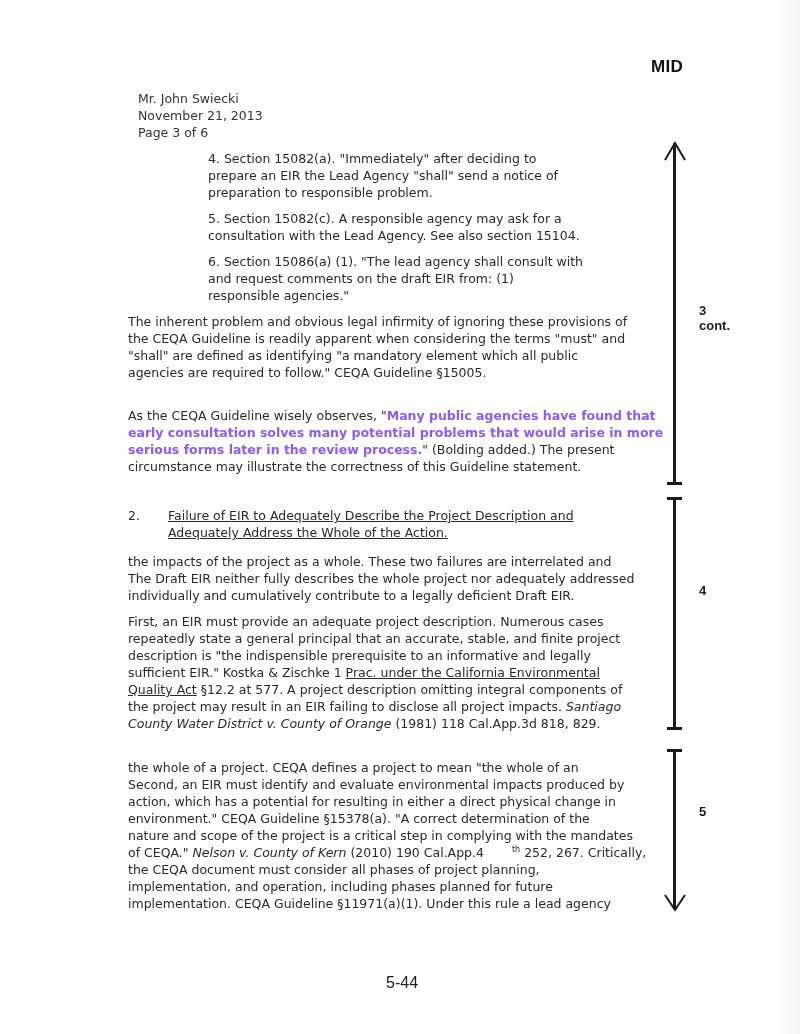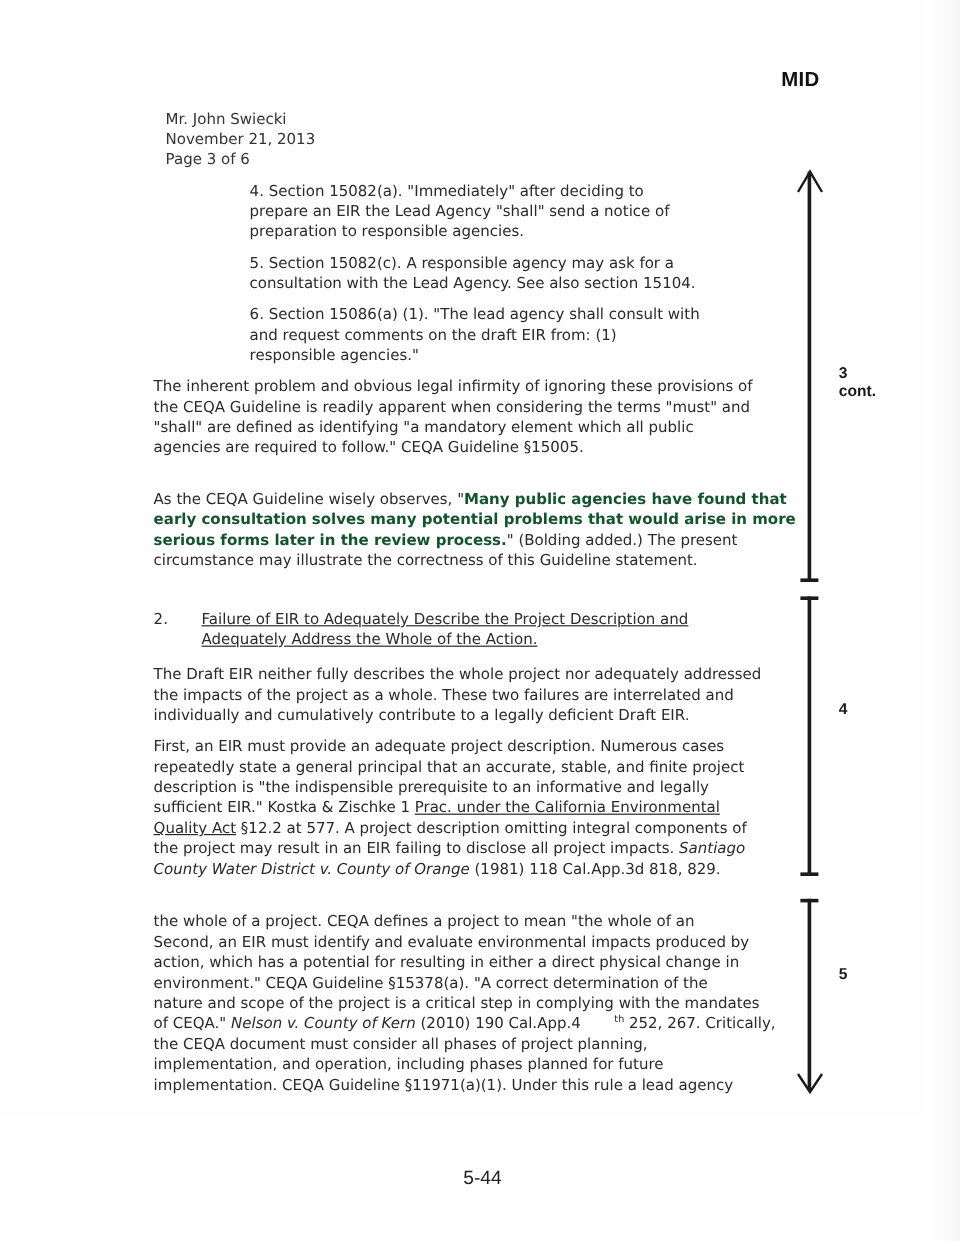--- a/index.html
+++ b/index.html
@@ -10,21 +10,21 @@
     .page { position: absolute; left: 0; top: 0; width: 800px; height: 930px; background: #fefefe; }
     .edge-shade { position: absolute; right: 0; top: 0; width: 28px; height: 1034px;
       background: linear-gradient(to right, #ffffff, #f6f6f6); }
     .mid-tag { position: absolute; left: 651px; top: 57px; font-family: "Liberation Sans", sans-serif;
       font-weight: bold; font-size: 17px; color: #111; letter-spacing: 0.3px; }
     .header { position: absolute; left: 138px; top: 90px; font-size: 12.5px; line-height: 17px; color: #333; }
     .header div { white-space: nowrap; }
     .item { position: absolute; left: 208px; width: 430px; font-size: 12.5px; line-height: 17px; color: #2a2a2a; }
     .para { position: absolute; left: 128px; width: 520px; font-size: 12.5px; line-height: 17px; color: #2a2a2a; }
     .line { white-space: nowrap; display: block; }
-    .b { font-weight: bold; color: #14532d; }
+    .b { font-weight: bold; color: #8b5cf6; }
     .i { font-style: italic; }
     .u { text-decoration: underline; }
     .heading-num { position: absolute; left: 128px; top: 507px; font-size: 12.5px; line-height: 17px; }
     .heading-text { position: absolute; left: 168px; top: 507px; font-size: 12.5px; line-height: 17px; text-decoration: underline; }
     .bracket { position: absolute; left: 673px; width: 3px; background: #1b1b1b; }
     .cap { position: absolute; left: 667px; width: 15px; height: 3px; background: #1b1b1b; }
     .margin-label { position: absolute; left: 699px; font-family: "Liberation Sans", sans-serif; font-weight: bold;
       font-size: 13px; line-height: 15px; color: #1a1a1a; }
     .arrow-svg { position: absolute; }
     .footer { position: absolute; left: 386px; top: 974px; font-family: "Liberation Sans", sans-serif;
@@ -41,21 +41,21 @@
 
   <div class="header">
     <div>Mr. John Swiecki</div>
     <div>November 21, 2013</div>
     <div>Page 3 of 6</div>
   </div>
 
   <div class="item" style="top:150px;">
     <span class="line">4. Section 15082(a).  "Immediately" after deciding to</span>
     <span class="line">prepare an EIR the Lead Agency "shall" send a notice of</span>
-    <span class="line">preparation to responsible agencies.</span>
+    <span class="line">preparation to responsible problem.</span>
   </div>
   <div class="item" style="top:210px;">
     <span class="line">5. Section 15082(c). A responsible agency may ask for a</span>
     <span class="line">consultation with the Lead Agency. See also section 15104.</span>
   </div>
   <div class="item" style="top:253px;">
     <span class="line">6. Section 15086(a) (1). "The lead agency shall consult with</span>
     <span class="line">and request comments on the draft EIR from: (1)</span>
     <span class="line">responsible agencies."</span>
   </div>
@@ -74,22 +74,22 @@
     <span class="line">circumstance may illustrate the correctness of this Guideline statement.</span>
   </div>
 
   <div class="heading-num">2.</div>
   <div class="heading-text">
     <span class="line">Failure of EIR to Adequately Describe the Project Description and</span>
     <span class="line">Adequately Address the Whole of the Action.</span>
   </div>
 
   <div class="para" style="top:553px;">
+    <span class="line">the impacts of the project as a whole.  These two failures are interrelated and</span>
     <span class="line">The Draft EIR neither fully describes the whole project nor adequately addressed</span>
-    <span class="line">the impacts of the project as a whole.  These two failures are interrelated and</span>
     <span class="line">individually and cumulatively contribute to a legally deficient Draft EIR.</span>
   </div>
 
   <div class="para" style="top:613px;">
     <span class="line">First, an EIR must provide an adequate project description.  Numerous cases</span>
     <span class="line">repeatedly state a general principal that an accurate, stable, and finite project</span>
     <span class="line">description is "the indispensible prerequisite to an informative and legally</span>
     <span class="line"><span>sufficient EIR."  Kostka &amp; Zischke 1 </span><span class="u">Prac. under the California Environmental</span></span>
     <span class="line"><span class="u">Quality Act</span><span> §12.2 at 577.  A project description omitting integral components of</span></span>
     <span class="line"><span>the project may result in an EIR failing to disclose all project impacts. </span><span class="i">Santiago</span></span>

